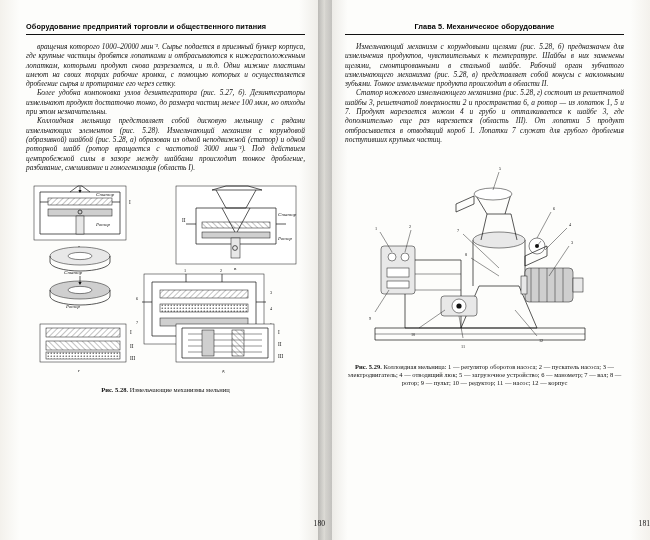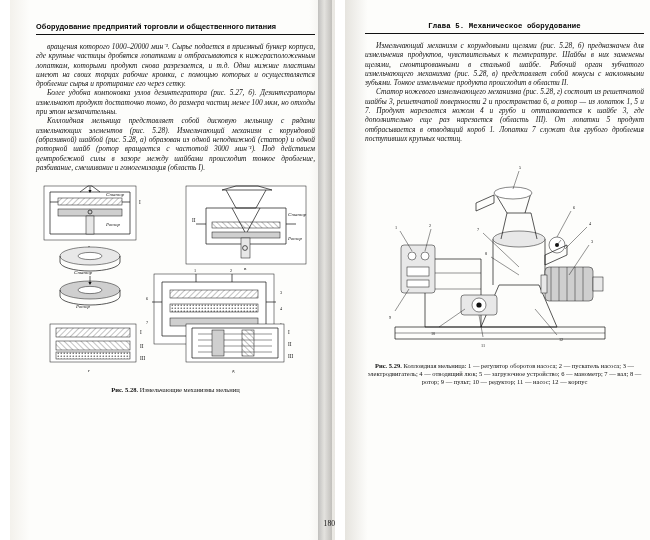--- a/index.html
+++ b/index.html
@@ -12,21 +12,20 @@
   .spread{
     position:absolute;left:0;top:0;width:650px;height:540px;
     background:#ffffff;
     display:flex;
   }
   .page{
     position:relative;
     height:540px;
     box-sizing:border-box;
     background:#fdfdfb;
-    margin-left:10px;
   }
   .page.left{
     width:325px;
     padding:22px 20px 10px 26px;
     background:linear-gradient(to right,#f3f1ec 0%,#fdfdfb 6%,#fdfdfb 92%,#e9e7e2 100%);
   }
   .page.right{
     width:325px;
     padding:22px 26px 10px 20px;
     background:linear-gradient(to left,#f3f1ec 0%,#fdfdfb 6%,#fdfdfb 93%,#e6e4df 100%);
@@ -39,21 +38,21 @@
   .running-head{
     font-size:7.3px;
     font-weight:bold;
     letter-spacing:.1px;
     padding-bottom:3px;
     border-bottom:1px solid #111;
     margin-bottom:7px;
     font-family:"Liberation Sans", sans-serif;
   }
   .page.left .running-head{text-align:left;}
-  .page.right .running-head{text-align:center;font-family:Liberation Mono, monospace;}
+  .page.right .running-head{text-align:center;}
   .body-text{
     font-size:7.4px;
     line-height:9.3px;
     text-align:justify;
     text-justify:inter-word;
     hyphens:auto;
     color:#111;
   }
   .body-text p{margin:0;text-indent:11px;font-style:italic;}
   .folio{

